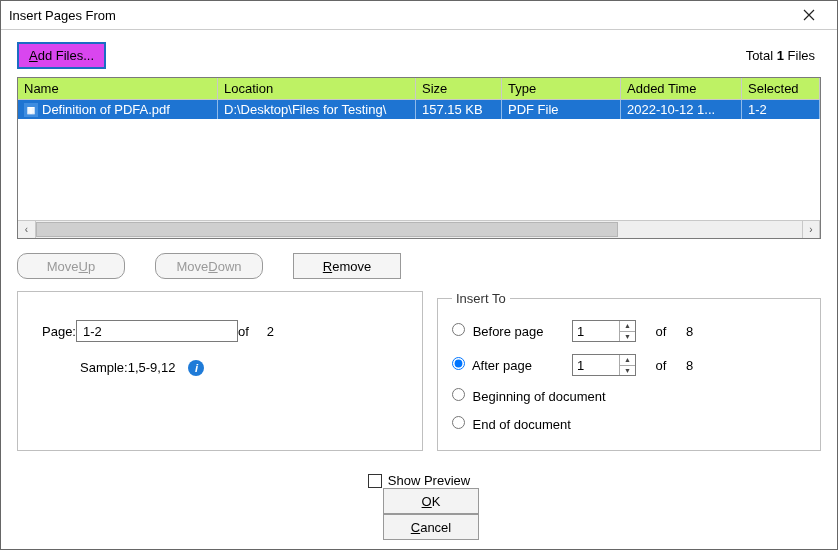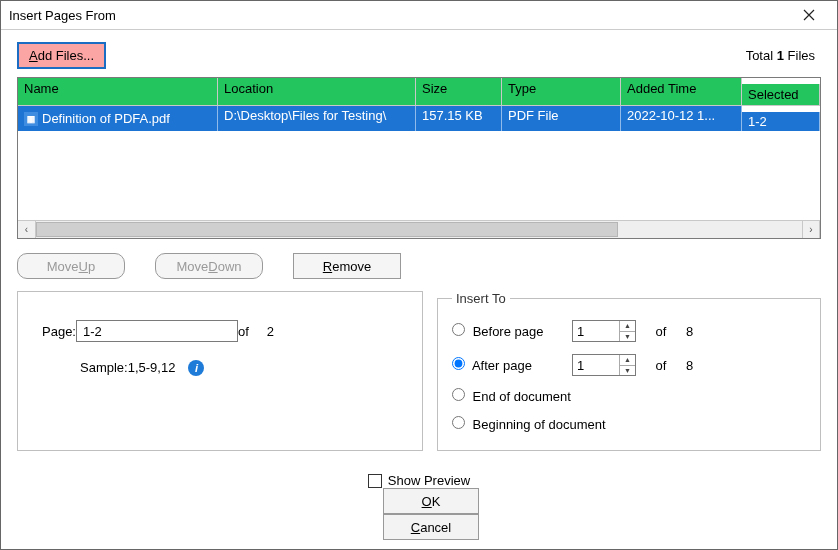--- a/index.html
+++ b/index.html
@@ -38,21 +38,21 @@
     flex-direction: column;
   }
   .toprow {
     display: flex;
     align-items: center;
     margin-bottom: 8px;
   }
   .add-files {
     border: 2px solid #1b6cc3;
     padding: 4px 10px;
-    background: #fca5a5;
+    background: #d946ef;
     font-size: 13px;
     cursor: default;
   }
   .add-files .u { text-decoration: underline; }
   .toprow .spacer { flex: 1; }
   .totals { font-size: 13px; padding-right: 6px; }
   .totals b { font-weight: 700; }
   .table-wrap {
     border: 1px solid #7a7a7a;
     height: 162px;
@@ -60,31 +60,31 @@
     flex-direction: column;
   }
   .thead, .trow {
     display: flex;
     align-items: stretch;
   }
   .thead .th {
     border-right: 1px solid #c8c8c8;
     border-bottom: 1px solid #c8c8c8;
     padding: 3px 6px;
-    background: #22c55e;
+    background: #bef264;
     font-size: 13px;
     overflow: hidden;
     white-space: nowrap;
   }
   .col-name { width: 200px; }
   .col-loc  { width: 198px; }
   .col-size { width: 86px; }
   .col-type { width: 119px; }
   .col-added{ width: 121px; }
-  .col-sel  { flex: 1; margin-top: 6px; }
+  .col-sel  { flex: 1; }
   .tbody { flex: 1; overflow: hidden; background: #fff; }
   .trow.sel .td {
     background: #1e74d2;
     color: #fff;
   }
   .trow .td {
     border-right: 1px solid rgba(255,255,255,0.5);
     padding: 2px 6px;
     font-size: 13px;
     overflow: hidden;
@@ -321,24 +321,24 @@
             <span class="arrows">
                 <div>▲</div>
                 <div>▼</div>
               </span>
           </span>
           <span class="of">of</span>
           <span class="tot">8</span>
         </div>
 
         <div class="radiorow2">
+          <label><input type="radio" name="ins" style=""> B<span class="u">e</span>ginning of document</label>
+        </div>
+        <div class="radiorow2">
           <label><input type="radio" name="ins" style=""> E<span class="u">n</span>d of document</label>
-        </div>
-        <div class="radiorow2">
-          <label><input type="radio" name="ins" style=""> B<span class="u">e</span>ginning of document</label>
         </div>
       </fieldset>
     </div>
   </div>
 
   <div class="footer">
     <label class="chk">
       <span class="chkbox"></span>
       <span><span class="u">S</span>how Preview</span>
     </label>

